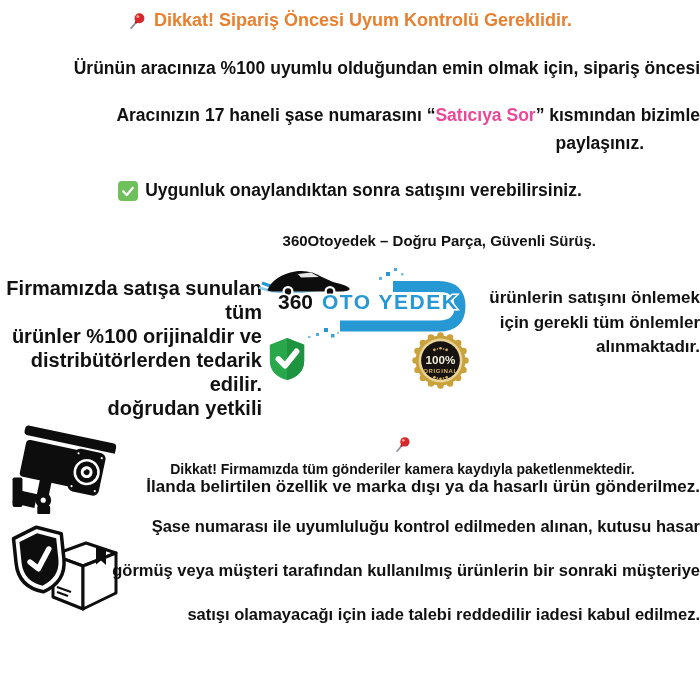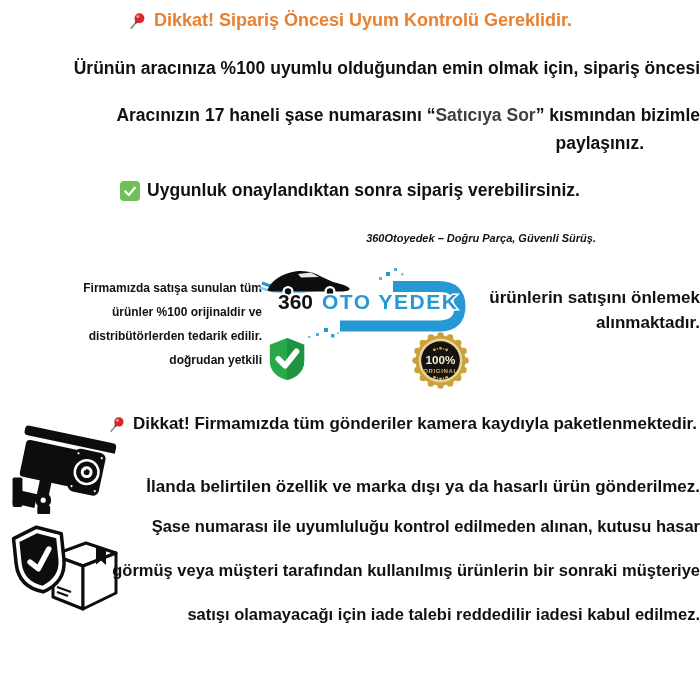--- a/index.html
+++ b/index.html
@@ -10,33 +10,33 @@
   }
   .abs{position:absolute;}
   .center{text-align:right;}
   .row{display:flex;align-items:center;justify-content:center;gap:7px;}
   .nowrap{white-space:nowrap;}
 
   .title-row{top:10px;left:0;width:700px;font-size:18px;color:#E8802F;}
   .intro{top:58px;left:0;width:700px;font-size:17.5px;}
   .chassis1{top:105px;left:0;width:700px;font-size:17.5px;}
   .chassis2{top:133px;left:0;width:644px;font-size:17.5px;}
-  .hl{color:#404040;}
+  .hl{color:#ec4899;}
   .approval-row{top:180px;left:0;width:700px;font-size:17.5px;}
-  .brand-line{top:232px;left:0;width:596px;font-size:11px;font-style:italic;}
-
-  .left-panel{top:276px;left:0;width:262px;font-size:12px;line-height:24px;}
+  .brand-line{top:232px;left:0;width:596px;font-size:15px;}
+
+  .left-panel{top:276px;left:0;width:262px;font-size:20px;line-height:24px;}
   .right-panel{top:286px;left:468px;width:232px;font-size:17px;line-height:24.5px;}
 
   .logo-box{top:262px;left:258px;width:212px;height:76px;}
   .shield-box{top:336px;left:266px;width:42px;height:46px;}
   .badge-box{top:332px;left:412px;width:57px;height:57px;}
 
   .cam-icon{top:420px;left:10px;width:110px;height:94px;}
-  .cam-line1{top:414px;left:105px;width:595px;font-size:17px;}
+  .cam-line1{top:435px;left:105px;width:595px;font-size:14px;flex-direction:column;}
   .cam-line2{top:477px;left:105px;width:595px;font-size:17px;}
 
   .ret-icon{top:516px;left:8px;width:115px;height:112px;}
   .ret-line{left:100px;width:600px;font-size:16.5px;}
   .ret-1{top:517px;} .ret-2{top:561px;} .ret-3{top:605px;}
 
   .checksq{
     width:20px;height:20px;border-radius:4px;background:#6FBF5A;
     display:inline-flex;align-items:center;justify-content:center;flex:0 0 auto;
   }
@@ -62,34 +62,35 @@
 
 <div class="abs chassis1 center nowrap"><span>Aracınızın 17 haneli şase numarasını “</span><span class="hl">Satıcıya Sor</span><span>” kısmından bizimle</span></div>
 <div class="abs chassis2 center nowrap">paylaşınız.</div>
 
 <div class="abs approval-row row nowrap">
   <span class="checksq">
     <svg width="16" height="16" viewBox="0 0 20 20">
       <polyline points="4,10.5 8.5,15 16,6" fill="none" stroke="#fff" stroke-width="2.8" stroke-linecap="round" stroke-linejoin="round"></polyline>
     </svg>
   </span>
-  <span>Uygunluk onaylandıktan sonra sipariş verebilirsiniz.</span>
+  <span>Uygunluk onaylandıktan sonra satışını verebilirsiniz.</span>
 </div>
 
 <div class="abs brand-line center nowrap">360Otoyedek – Doğru Parça, Güvenli Sürüş.</div>
 
 <div class="abs left-panel center">
   <div>Firmamızda satışa sunulan tüm</div>
   <div>ürünler %100 orijinaldir ve</div>
   <div>distribütörlerden tedarik edilir.</div>
   <div>doğrudan yetkili</div>
 </div>
 
 <div class="abs right-panel center">
   <div>ürünlerin satışını önlemek</div>
+  <div>için gerekli tüm önlemler</div>
   <div>alınmaktadır.</div>
 </div>
 
 <div class="abs logo-box">
   <svg width="212" height="76" viewBox="0 0 212 76">
 
     <path d="M135 24.5 H181 Q202 24.5 202 44.5 Q202 64 181 64 H82" fill="none" stroke="#2699D4" stroke-width="11"></path>
 
     <g fill="#2699D4">
       <rect x="128" y="10" width="4" height="4"></rect>

